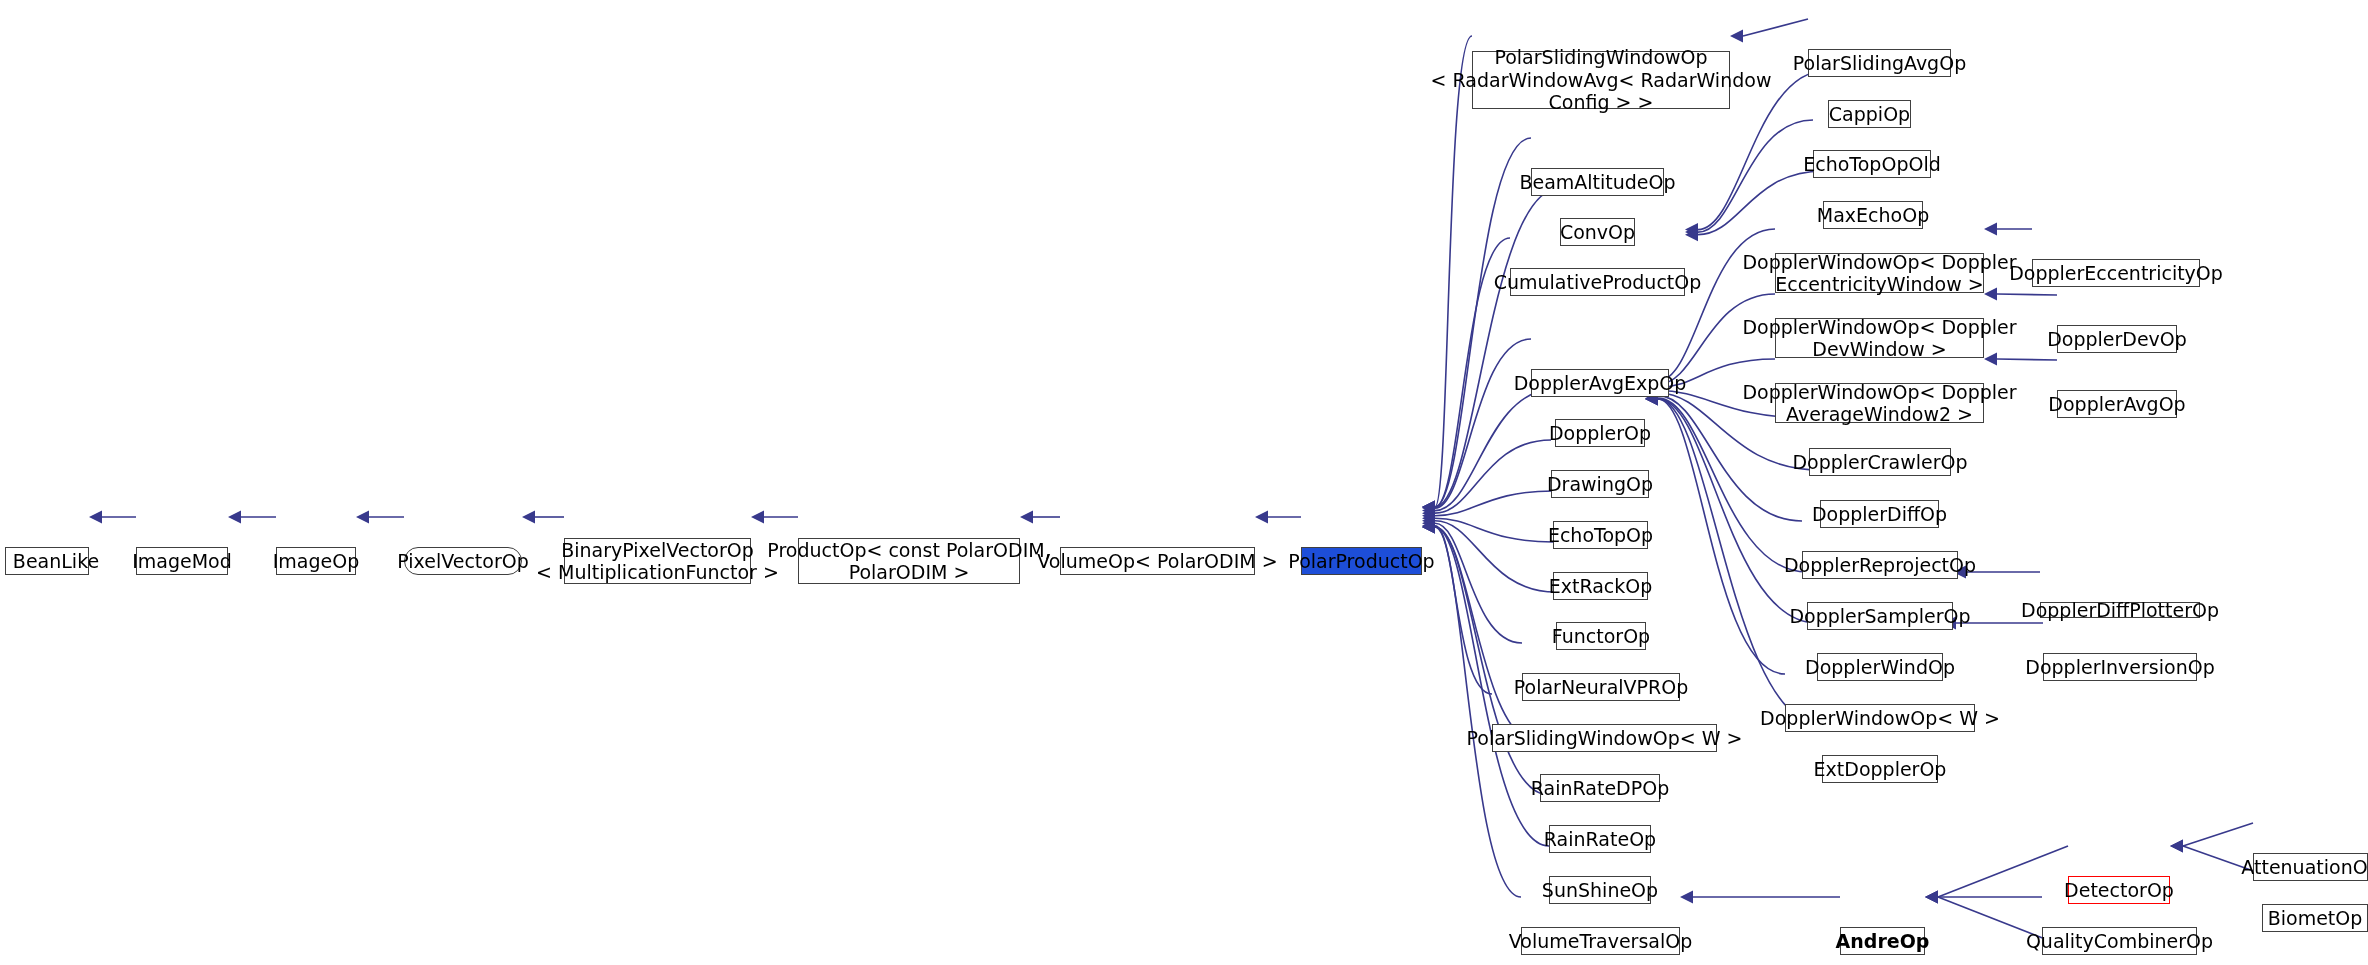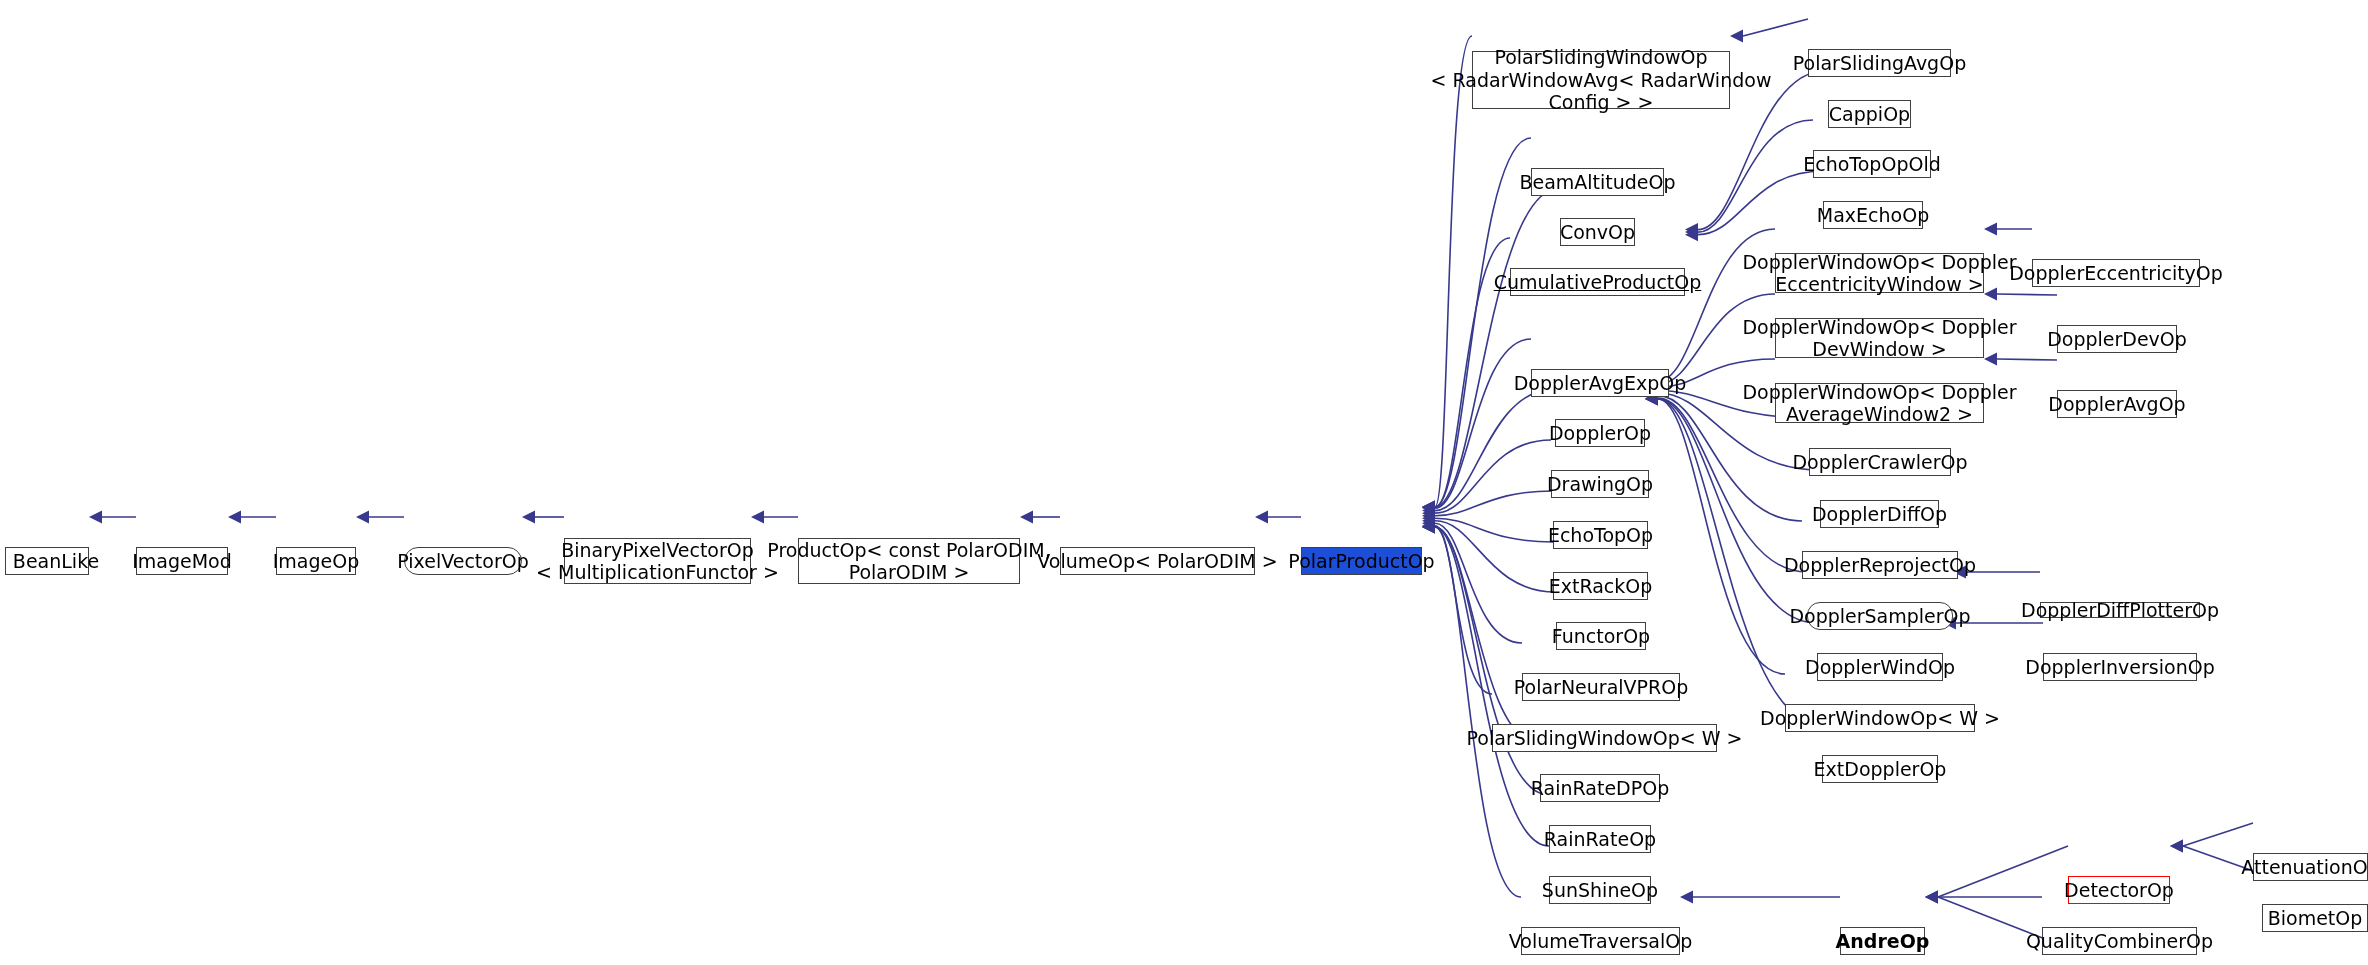--- a/index.html
+++ b/index.html
@@ -255,21 +255,21 @@
 &lt; MultiplicationFunctor &gt;</div>
     <div class="node" style="left: 798px; top: 494px; width: 222px; height: 46px;">ProductOp&lt; const PolarODIM,
 PolarODIM &gt;</div>
     <div class="node" style="left: 1060px; top: 503px; width: 195px; height: 28px;">VolumeOp&lt; PolarODIM &gt;</div>
     <div class="node highlight" style="left: 1301px; top: 503px; width: 121px; height: 28px;">PolarProductOp</div>
     <div class="node" style="left: 1472px; top: 7px; width: 258px; height: 58px;">PolarSlidingWindowOp
 &lt; RadarWindowAvg&lt; RadarWindow
 Config &gt; &gt;</div>
     <div class="node" style="left: 1531px; top: 124px; width: 133px; height: 28px;">BeamAltitudeOp</div>
     <div class="node" style="left: 1560px; top: 174px; width: 75px; height: 28px;">ConvOp</div>
-    <div class="node" style="left: 1510px; top: 224px; width: 175px; height: 28px; text-decoration: underline;">CumulativeProductOp</div>
+    <div class="node" style="left: 1510px; top: 224px; width: 175px; height: 28px;">CumulativeProductOp</div>
     <div class="node" style="left: 1531px; top: 325px; width: 138px; height: 28px;">DopplerAvgExpOp</div>
     <div class="node" style="left: 1555px; top: 375px; width: 90px; height: 28px;">DopplerOp</div>
     <div class="node" style="left: 1551px; top: 426px; width: 98px; height: 28px;">DrawingOp</div>
     <div class="node" style="left: 1553px; top: 477px; width: 95px; height: 28px;">EchoTopOp</div>
     <div class="node" style="left: 1553px; top: 528px; width: 95px; height: 28px;">ExtRackOp</div>
     <div class="node" style="left: 1556px; top: 578px; width: 90px; height: 28px;">FunctorOp</div>
     <div class="node" style="left: 1522px; top: 629px; width: 158px; height: 28px;">PolarNeuralVPROp</div>
     <div class="node" style="left: 1492px; top: 680px; width: 225px; height: 28px;">PolarSlidingWindowOp&lt; W &gt;</div>
     <div class="node" style="left: 1540px; top: 730px; width: 120px; height: 28px;">RainRateDPOp</div>
     <div class="node" style="left: 1549px; top: 781px; width: 102px; height: 28px;">RainRateOp</div>
@@ -281,21 +281,21 @@
     <div class="node" style="left: 1823px; top: 157px; width: 100px; height: 28px;">MaxEchoOp</div>
     <div class="node" style="left: 1775px; top: 209px; width: 209px; height: 40px;">DopplerWindowOp&lt; Doppler
 EccentricityWindow &gt;</div>
     <div class="node" style="left: 1775px; top: 274px; width: 209px; height: 40px;">DopplerWindowOp&lt; Doppler
 DevWindow &gt;</div>
     <div class="node" style="left: 1775px; top: 339px; width: 209px; height: 40px;">DopplerWindowOp&lt; Doppler
 AverageWindow2 &gt;</div>
     <div class="node" style="left: 1809px; top: 404px; width: 142px; height: 28px;">DopplerCrawlerOp</div>
     <div class="node" style="left: 1820px; top: 456px; width: 119px; height: 28px;">DopplerDiffOp</div>
     <div class="node" style="left: 1802px; top: 507px; width: 156px; height: 28px;">DopplerReprojectOp</div>
-    <div class="node" style="left: 1807px; top: 558px; width: 146px; height: 28px; border-radius: 13px;">DopplerSamplerOp</div>
+    <div class="node" style="left: 1807px; top: 558px; width: 146px; height: 28px;">DopplerSamplerOp</div>
     <div class="node" style="left: 1817px; top: 609px; width: 126px; height: 28px;">DopplerWindOp</div>
     <div class="node" style="left: 1785px; top: 660px; width: 190px; height: 28px;">DopplerWindowOp&lt; W &gt;</div>
     <div class="node" style="left: 1822px; top: 711px; width: 116px; height: 28px;">ExtDopplerOp</div>
     <div class="node" style="left: 1840px; top: 883px; width: 85px; height: 28px; font-weight: bold;">AndreOp</div>
     <div class="node" style="left: 2032px; top: 215px; width: 168px; height: 28px;">DopplerEccentricityOp</div>
     <div class="node" style="left: 2057px; top: 281px; width: 120px; height: 28px;">DopplerDevOp</div>
     <div class="node" style="left: 2057px; top: 346px; width: 120px; height: 28px;">DopplerAvgOp</div>
     <div class="node" style="left: 2040px; top: 558px; width: 160px; height: 16px;">DopplerDiffPlotterOp</div>
     <div class="node" style="left: 2043px; top: 609px; width: 154px; height: 28px;">DopplerInversionOp</div>
     <div class="node undocumented" style="left: 2068px; top: 832px; width: 102px; height: 28px;">DetectorOp</div>

